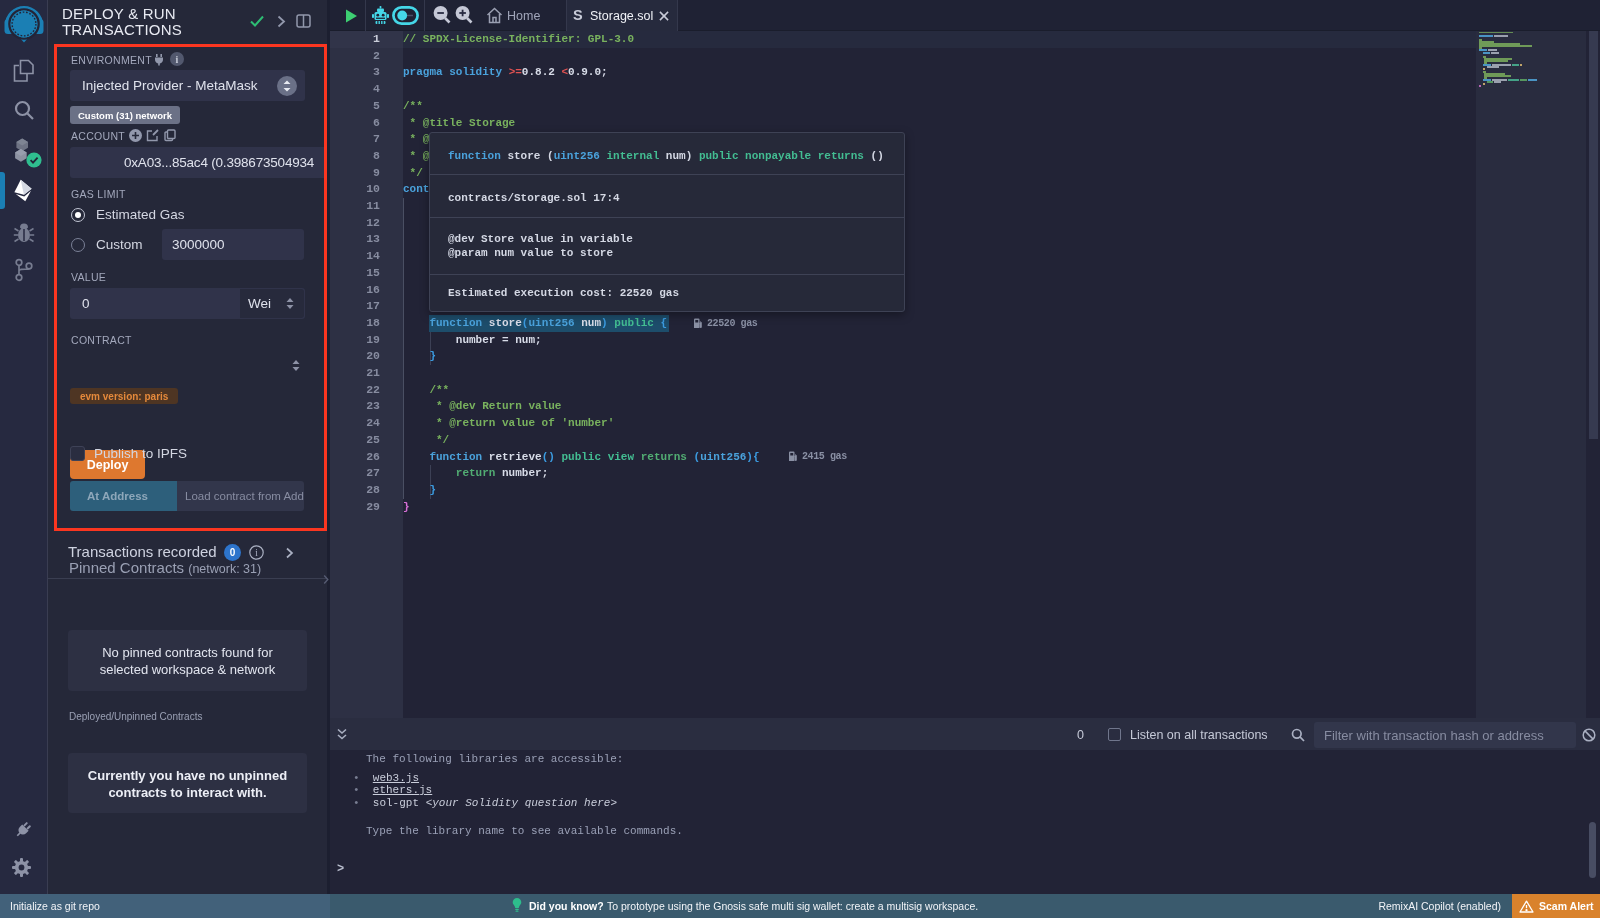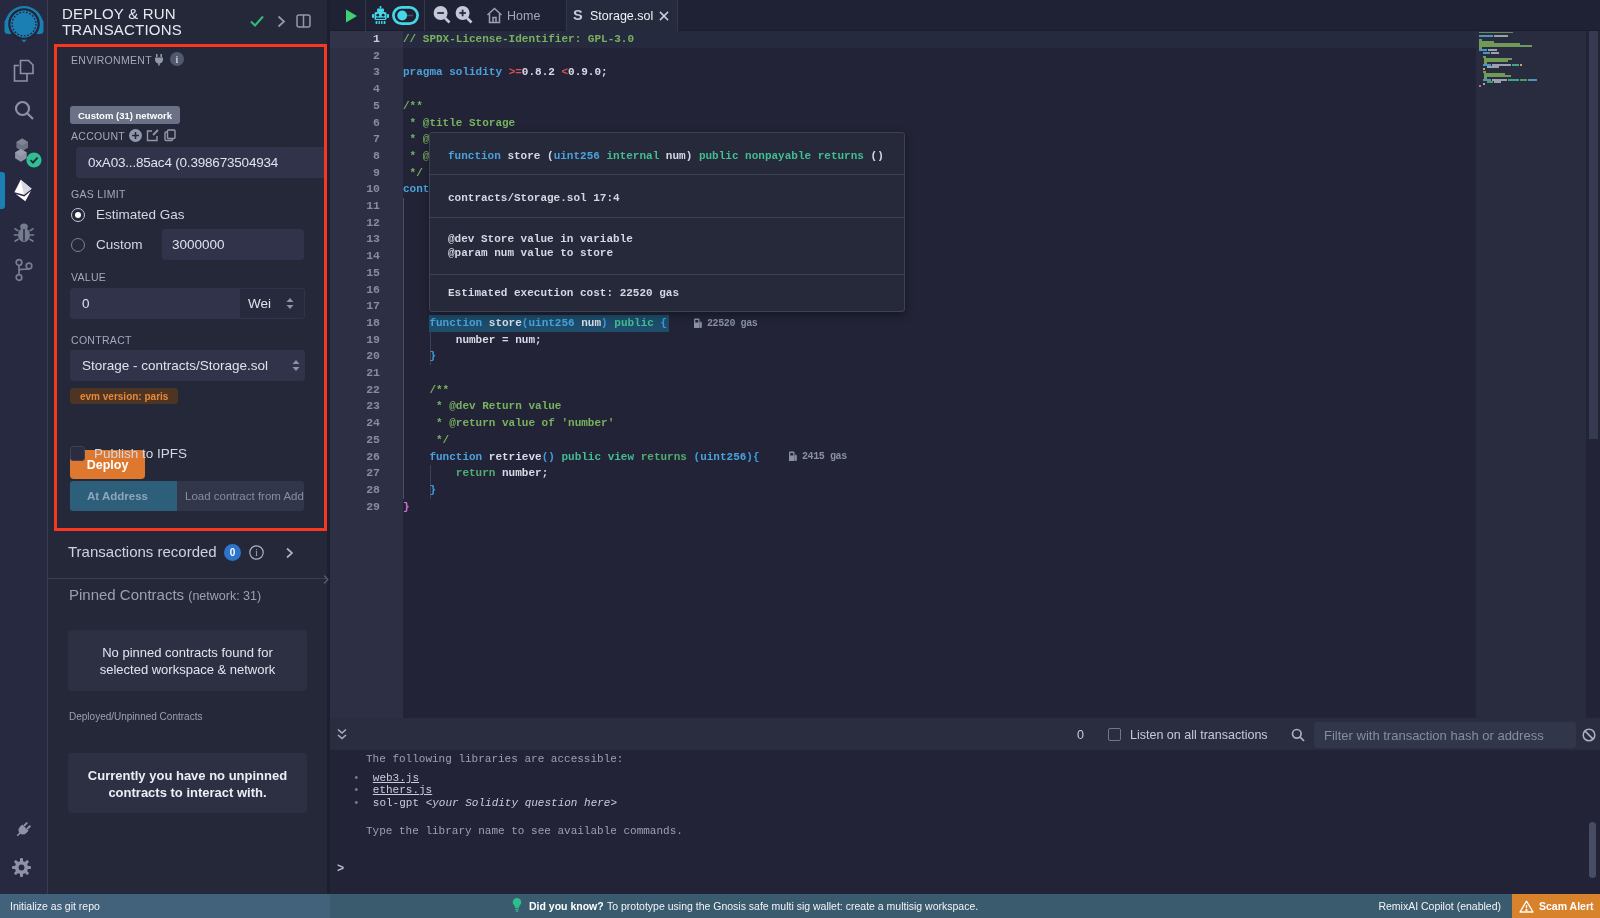--- a/index.html
+++ b/index.html
@@ -127,38 +127,45 @@
     </svg>
 
   <div class="abs lbl" style="left:71px;top:54px;">ENVIRONMENT</div>
   <svg class="abs" style="left:153px;top:53px;" width="12" height="13" viewBox="0 0 12 13" fill="#9298ac">
       <path d="M3 1 v3 h1.6 v-3 z M7.4 1 v3 h1.6 v-3 z M2 4.6 h8 v2 a4 4 0 0 1 -3.2 3.9 v2 h-1.6 v-2 a4 4 0 0 1 -3.2 -3.9 z"></path>
     </svg>
   <svg class="abs" style="left:170px;top:52px;" width="14" height="14" viewBox="0 0 14 14">
       <circle cx="7" cy="7" r="7" fill="#52586e"></circle>
       <text x="7" y="10.5" font-size="10" font-weight="bold" font-family="Liberation Serif" fill="#c9cdda" text-anchor="middle">i</text>
     </svg>
+  <div class="abs input" style="left:70px;top:70px;width:235px;height:31px;">
+    <span style="margin-left:12px;font-size:13.5px;color:#dfe2ec;">Injected Provider - MetaMask</span>
+    <svg class="abs" style="right:8px;top:5.5px;position:absolute;" width="20" height="20" viewBox="0 0 20 20">
+        <circle cx="10" cy="10" r="10" fill="#6a7087"></circle>
+        <path d="M6.5 8 L10 4.5 L13.5 8 Z M6.5 12 L10 15.5 L13.5 12 Z" fill="#e8eaf2"></path>
+      </svg>
+  </div>
   <div class="abs" style="left:70px;top:106px;height:18px;padding:0 8px;background:#6b7186;border-radius:3px;display:flex;align-items:center;">
     <span style="font-size:9.5px;font-weight:bold;color:#fff;">Custom (31) network</span>
   </div>
 
   <div class="abs lbl" style="left:71px;top:130px;">ACCOUNT</div>
   <svg class="abs" style="left:129px;top:129px;" width="13" height="13" viewBox="0 0 13 13">
       <circle cx="6.5" cy="6.5" r="6.5" fill="#9298ac"></circle>
       <path d="M6.5 3 v7 M3 6.5 h7" stroke="#252839" stroke-width="1.6"></path>
     </svg>
   <svg class="abs" style="left:146px;top:129px;" width="13" height="13" viewBox="0 0 13 13" fill="none" stroke="#9298ac" stroke-width="1.4">
       <path d="M11 7 v4.5 h-9.5 v-9.5 H6"></path>
       <path d="M7 6 L12 1" stroke-width="1.8"></path>
     </svg>
   <svg class="abs" style="left:164px;top:129px;" width="12" height="13" viewBox="0 0 12 13" fill="none" stroke="#9298ac" stroke-width="1.4">
       <rect x="3.5" y="1" width="7.5" height="8.5" rx="1"></rect>
       <path d="M8.5 9.5 v1 a1 1 0 0 1 -1 1 h-5.5 a1 1 0 0 1 -1 -1 v-6.5 a1 1 0 0 1 1 -1 h1" fill="none"></path>
     </svg>
-  <div class="abs input" style="left:76px;top:147px;width:281px;height:31px;">
+  <div class="abs input" style="left:70px;top:147px;width:281px;height:31px;padding-left:42px;">
     <span style="margin-left:12px;font-size:13.5px;color:#dfe2ec;letter-spacing:-0.2px;white-space:nowrap;overflow:hidden;">0xA03...85ac4 (0.398673504934</span>
     <svg class="abs" style="right:6px;top:8px;position:absolute;" width="12" height="15" viewBox="0 0 12 15">
         <path d="M2.5 6 L6 2 L9.5 6 Z M2.5 9 L6 13 L9.5 9 Z" fill="#8d92a6"></path>
       </svg>
   </div>
 
   <div class="abs lbl" style="left:71px;top:188px;">GAS LIMIT</div>
   <div class="abs" style="left:71px;top:208px;width:14px;height:14px;border:1.3px solid #c2c6d4;border-radius:50%;"></div>
   <div class="abs" style="left:75px;top:212px;width:6px;height:6px;background:#fff;border-radius:50%;"></div>
   <div class="abs" style="left:96px;top:207px;font-size:13.5px;color:#d4d7e2;">Estimated Gas</div>
@@ -173,23 +180,20 @@
     <span style="margin-left:12px;font-size:13.5px;color:#dfe2ec;">0</span>
   </div>
   <div class="abs" style="left:240px;top:289px;width:64px;height:29px;background:#272a3c;border-radius:0 3px 3px 0;display:flex;align-items:center;">
     <span style="margin-left:8px;font-size:13.5px;color:#dfe2ec;">Wei</span>
   </div>
   <svg class="abs" style="left:284px;top:296px;" width="12" height="15" viewBox="0 0 12 15">
       <path d="M2.5 6 L6 2 L9.5 6 Z M2.5 9 L6 13 L9.5 9 Z" fill="#8d92a6"></path>
     </svg>
 
   <div class="abs lbl" style="left:71px;top:334px;">CONTRACT</div>
-  <div class="abs input" style="left:70px;top:350px;width:235px;height:31px;">
-    <span style="margin-left:12px;font-size:13.5px;color:#dfe2ec;">Storage - contracts/Storage.sol</span>
-  </div>
   <svg class="abs" style="left:290px;top:358px;" width="12" height="15" viewBox="0 0 12 15">
       <path d="M2.5 6 L6 2 L9.5 6 Z M2.5 9 L6 13 L9.5 9 Z" fill="#8d92a6"></path>
     </svg>
   <div class="abs" style="left:70px;top:388px;height:16px;padding:0 10px;background:#4e3523;border-radius:3px;display:flex;align-items:center;">
     <span style="font-size:10px;font-weight:bold;color:#e4893b;">evm version: paris</span>
   </div>
   <div class="abs" style="left:70px;top:410px;width:75px;height:29px;background:#de782f;border-radius:4px;display:flex;align-items:center;justify-content:center;margin-top:40px;">
     <span style="font-size:12.5px;font-weight:bold;color:#fff;">Deploy</span>
   </div>
   <div class="abs" style="left:70px;top:446px;width:15px;height:15px;border:1.5px solid #3e4257;border-radius:3px;background:#2a2d40;"></div>
@@ -210,21 +214,21 @@
     </div>
   <svg class="abs" style="left:249px;top:545px;" width="15" height="15" viewBox="0 0 15 15" fill="none">
       <circle cx="7.5" cy="7.5" r="6.7" stroke="#aab0c2" stroke-width="1.2"></circle>
       <text x="7.5" y="11" font-size="9.5" font-family="Liberation Serif" fill="#aab0c2" text-anchor="middle">i</text>
     </svg>
   <svg class="abs" style="left:285px;top:547px;" width="9" height="12" viewBox="0 0 9 12" fill="none" stroke="#aab0c2" stroke-width="1.7">
       <path d="M2 1.5 L7 6 L2 10.5"></path>
     </svg>
   <div class="abs" style="left:48px;top:578px;width:279px;height:1px;background:#3a3e51;"></div>
 
-  <div class="abs" style="left:69px;top:586px;font-size:15px;color:#9aa0b4;">Pinned Contracts <span style="font-size:12.5px;">(network: 31)</span></div>
+  <div class="abs" style="left:69px;top:559px;font-size:15px;color:#9aa0b4;">Pinned Contracts <span style="font-size:12.5px;">(network: 31)</span></div>
   <div class="abs" style="left:68px;top:630px;width:239px;height:61px;background:#2d3043;border-radius:4px;"></div>
   <div class="abs" style="left:68px;top:644px;width:239px;text-align:center;font-size:13px;line-height:17px;color:#e2e5ef;">No pinned contracts found for<br>selected workspace &amp; network</div>
 
   <div class="abs" style="left:69px;top:711px;font-size:10px;color:#9aa0b4;">Deployed/Unpinned Contracts</div>
   <div class="abs" style="left:68px;top:753px;width:239px;height:60px;background:#2d3043;border-radius:4px;"></div>
   <div class="abs" style="left:68px;top:767px;width:239px;text-align:center;font-size:13px;font-weight:bold;line-height:17px;color:#eceef6;">Currently you have no unpinned<br>contracts to interact with.</div>
 
   <div class="abs" style="left:327px;top:0;width:3px;height:894px;background:#1c1f30;"></div>
 
   <svg class="abs" style="left:323px;top:574px;" width="6" height="11" viewBox="0 0 6 11" fill="none" stroke="#565b72" stroke-width="1.4">

